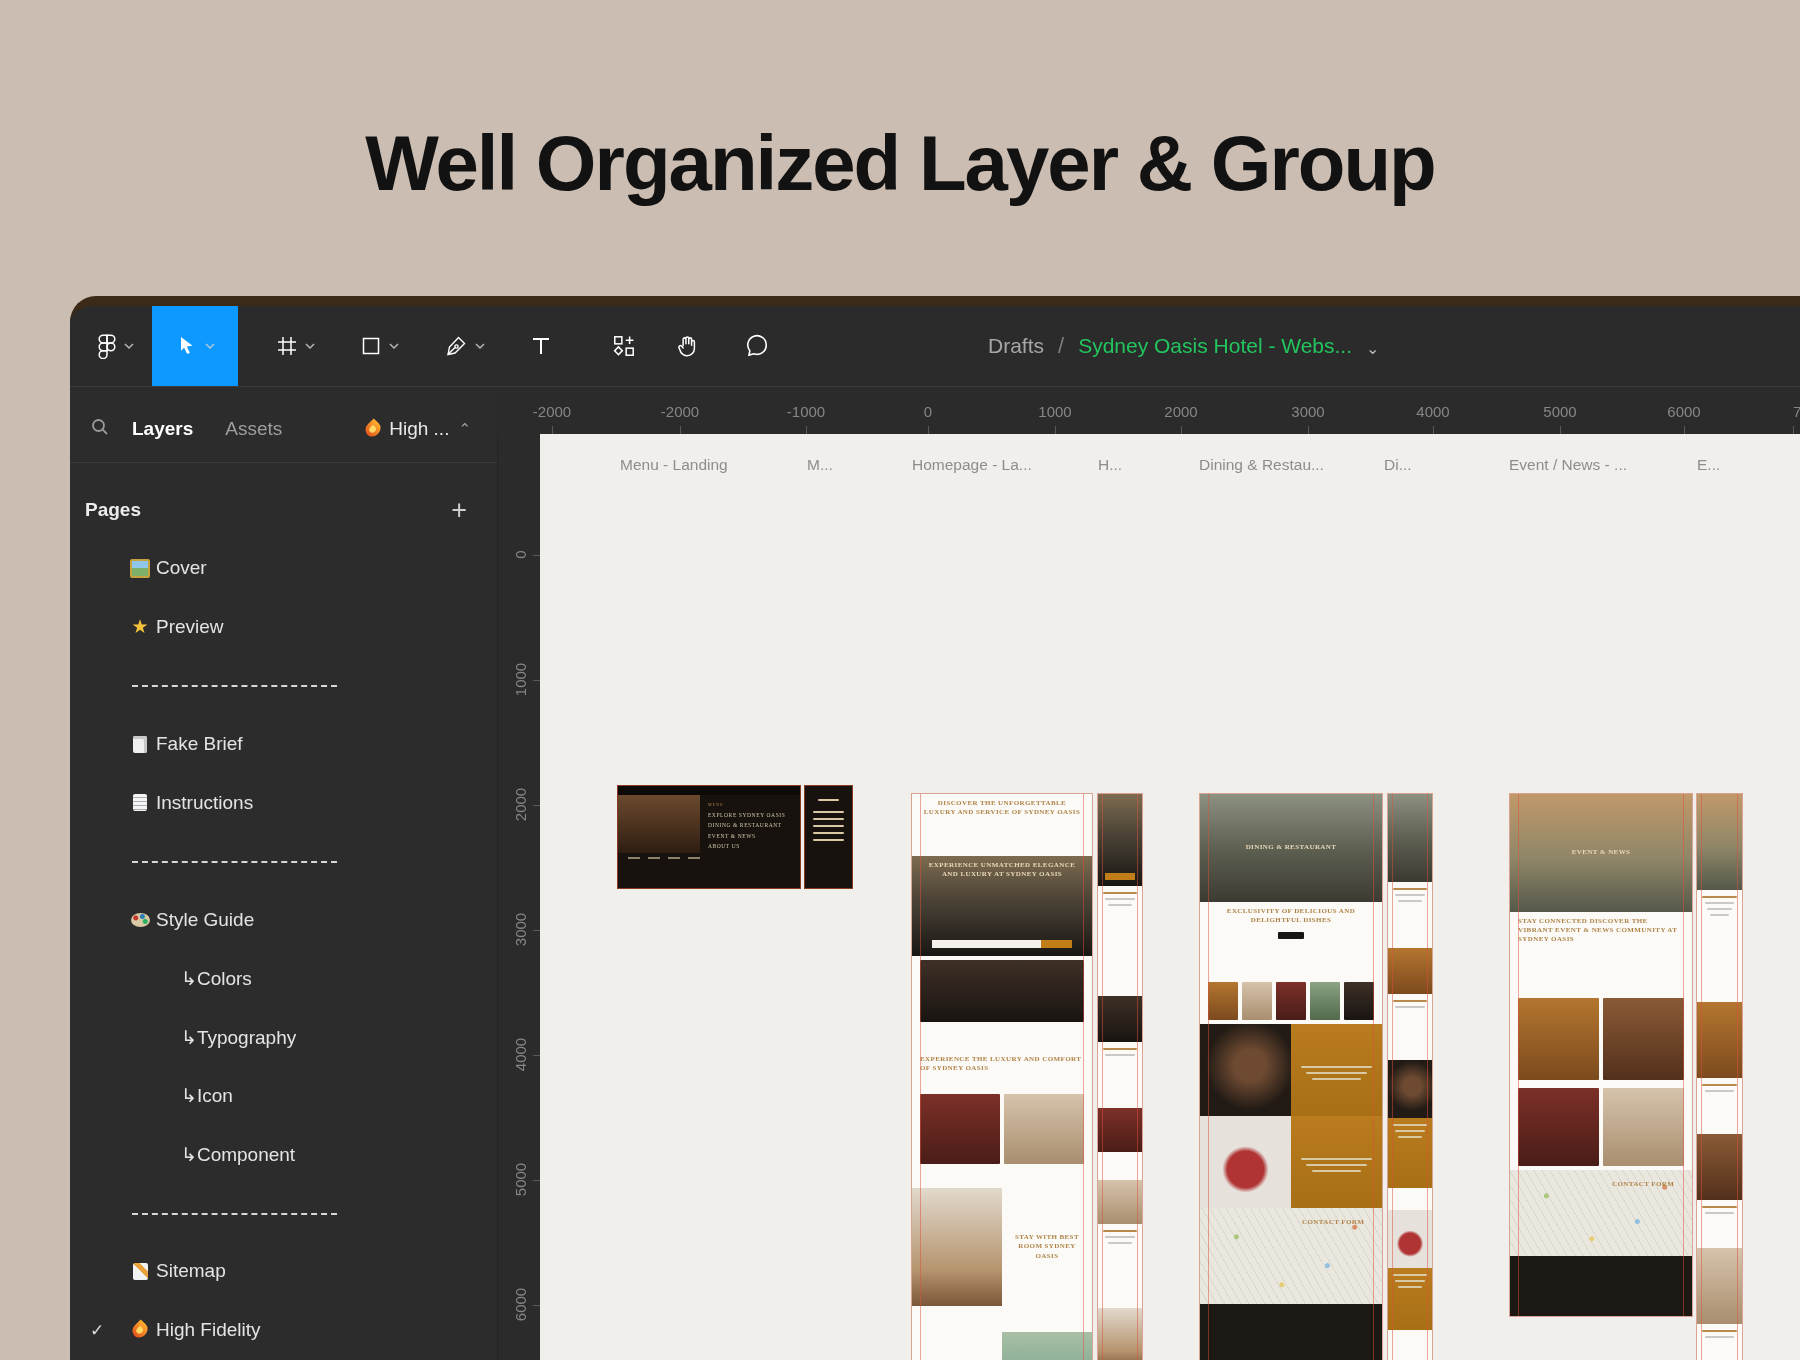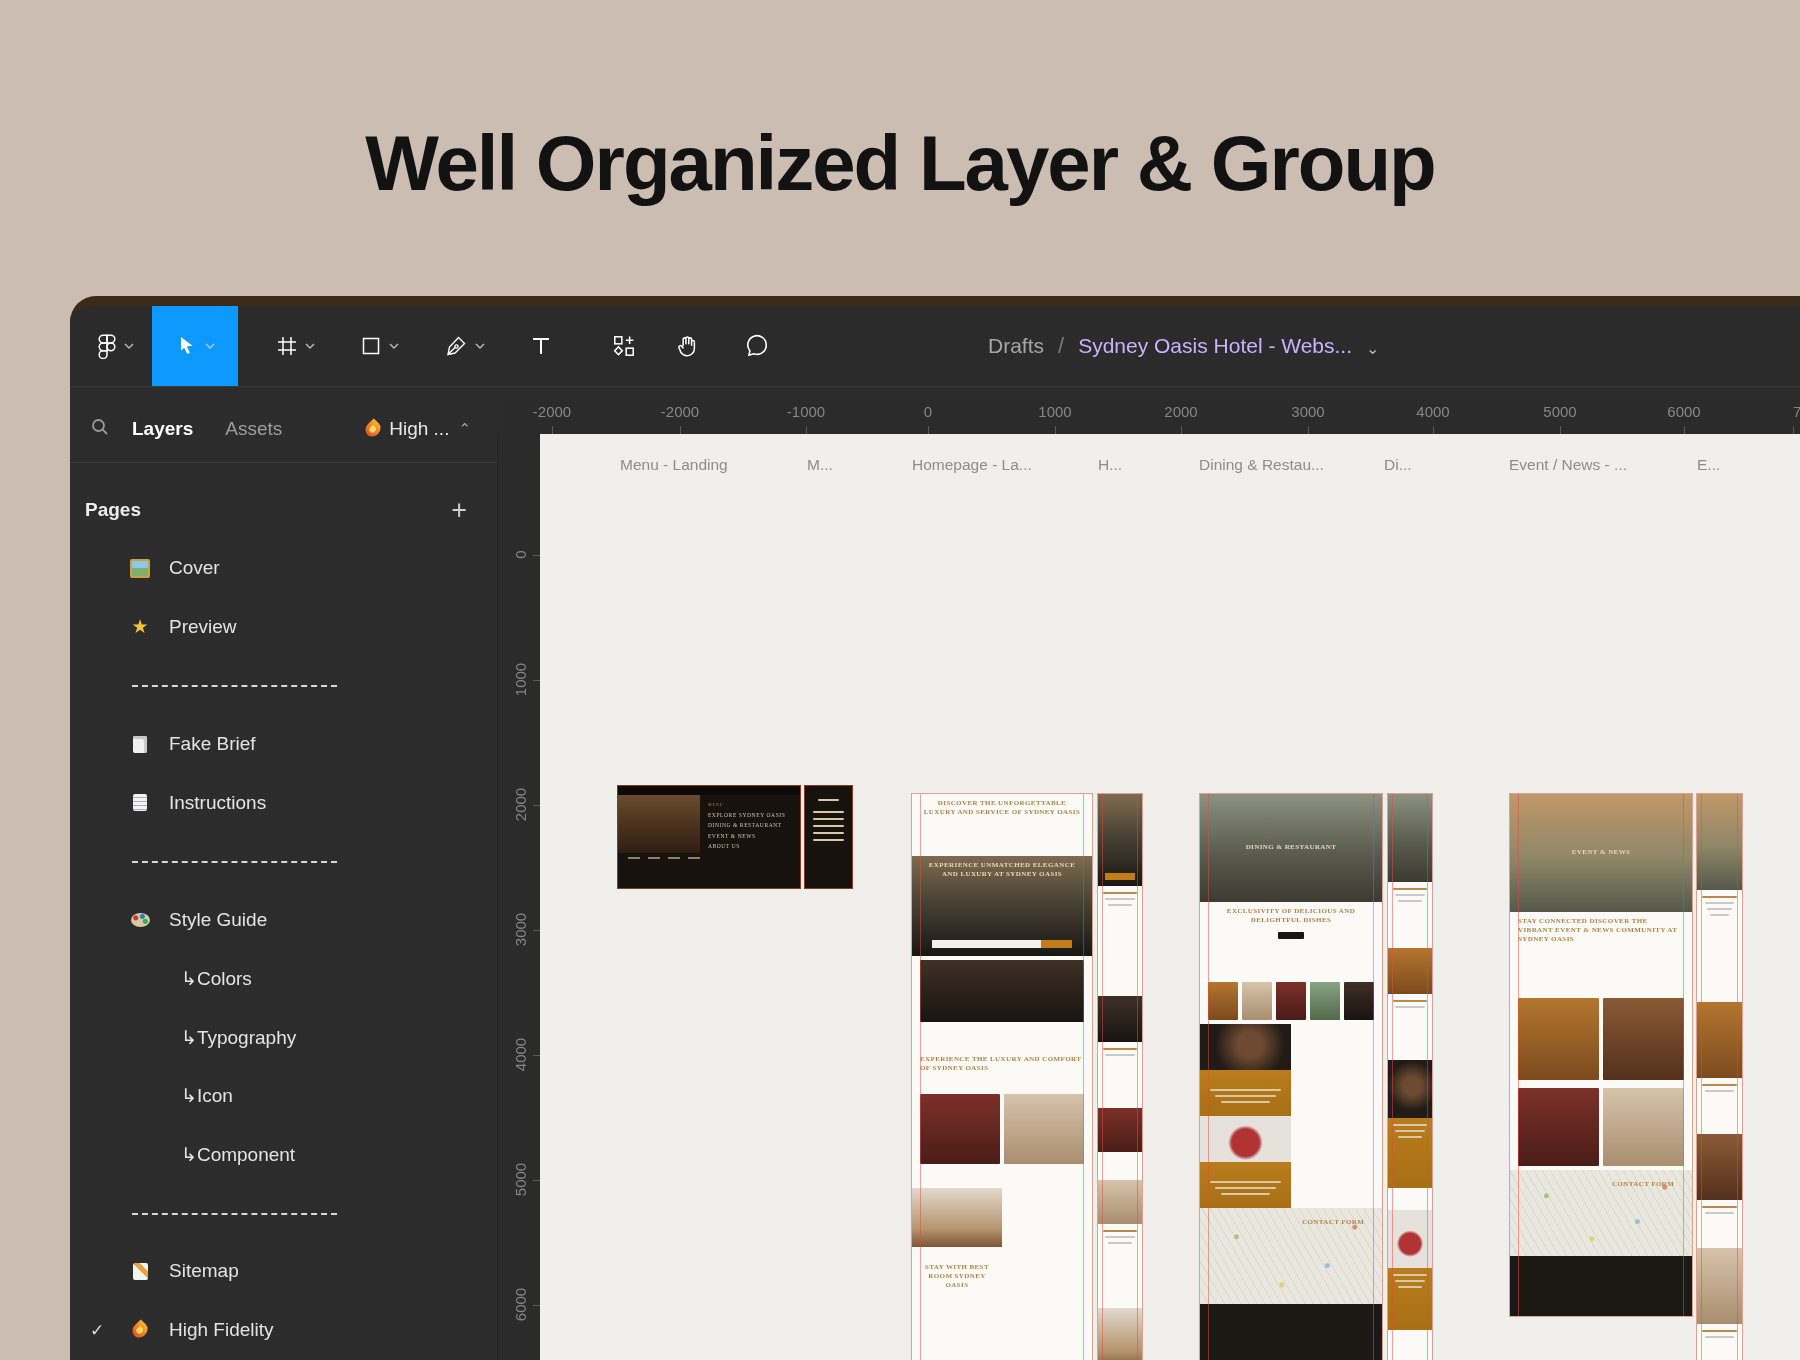--- a/index.html
+++ b/index.html
@@ -15,39 +15,39 @@
 
   
   .toolbar{position:absolute;left:0;top:0;width:100%;height:80px;background:#2b2b2b;border-bottom:1px solid #3c3c3c;}
   .tool{position:absolute;top:0;height:80px;display:flex;align-items:center;justify-content:center;gap:6px;}
   .tool.active{background:#0d99ff;}
   .tool svg{display:block;}
   .chev-mini{opacity:.85}
   .breadcrumb{position:absolute;left:918px;top:0;height:80px;display:flex;align-items:center;gap:14px;font-size:21px;}
   .crumb-folder{color:#a6a6a6;}
   .crumb-sep{color:#7d7d7d;font-size:22px;}
-  .crumb-file{color:#c4b5fd;}
+  .crumb-file{color:#22c55e;}
   .crumb-chev{color:#b5b5b5;font-size:16px;padding-top:4px;font-family:"DejaVu Sans",sans-serif;}
 
   
   .sidebar{position:absolute;left:0;top:90px;width:427px;height:974px;background:#2c2c2c;}
   .tabs-row{display:flex;align-items:center;height:66px;padding:0 26px 0 20px;border-bottom:1px solid #3a3a3a;}
   .tab-layers{color:#ffffff;font-weight:700;font-size:19px;margin-left:22px;}
   .tab-assets{color:#9e9e9e;font-weight:500;font-size:19px;margin-left:32px;}
   .page-selector{margin-left:auto;display:flex;align-items:center;gap:9px;}
   .page-selector .label{color:#e8e8e8;font-size:19px;}
   .page-selector .chev{color:#a5a5a5;font-size:15px;font-family:"DejaVu Sans",sans-serif;}
   .pages-header{position:absolute;left:15px;right:30px;top:94px;height:40px;display:flex;align-items:center;}
   .pages-title{color:#ededed;font-weight:700;font-size:19px;}
   .plus-btn{margin-left:auto;color:#cfcfcf;font-size:27px;font-weight:300;line-height:20px;cursor:default;}
   .pages-list{position:absolute;left:0;right:0;top:143px;}
   .page-row{height:58.6px;display:flex;align-items:center;padding-left:60px;position:relative;color:#e4e4e4;font-size:19px;}
   .page-row.indent{padding-left:95px;}
   .page-row .check{position:absolute;left:20px;color:#dcdcdc;font-size:17px;font-family:"DejaVu Sans",sans-serif;}
-  .page-row .plabel{margin-left:19px;}
+  .page-row .plabel{margin-left:6px;}
   .page-row.noicon .plabel{margin-left:16px;}
   .page-sep{height:58.6px;position:relative;}
   .page-sep::after{content:"";position:absolute;left:62px;top:50%;width:205px;border-top:2px dashed #d8d8d8;}
 
   
   .picon{width:20px;height:20px;display:flex;align-items:center;justify-content:center;flex:0 0 20px;}
   .icon-cover{width:18px;height:15px;border:2px solid #c8a23f;border-radius:2px;
     background:linear-gradient(180deg,#8ec7ea 0 45%,#7fb069 45%);}
   .icon-star{color:#f5c33b;font-size:19px;line-height:19px;font-family:"DejaVu Sans",sans-serif;}
   .icon-doc{width:14px;height:17px;background:#f0f0f0;border-radius:2px;
@@ -106,21 +106,21 @@
   .bg-img-cocktail{background-color:#e6e2db;background-image:radial-gradient(circle at 50% 58%,#b03434 0 26%,transparent 33%);}
 
   .mini{font-family:"Liberation Serif","DejaVu Serif",serif;font-weight:700;color:#b08448;
     font-size:7px;line-height:1.3;text-align:center;padding:5px 10px;letter-spacing:.4px;text-transform:uppercase;}
   .mini.cream{color:#ead9b8;}
   .mini.left{text-align:left;padding-left:8px;}
   .sec.hero{justify-content:center;}
   .map-label{position:absolute;right:3px;top:10px;width:46%;padding:0 4px;}
   .imgrow{display:flex;gap:4px;padding:4px 8px;flex:1;}
   .imgrow>div{flex:1;border-radius:1px;}
-  .split{flex-direction:column;}
+  .split{flex-direction:row;}
   .half{width:50%;height:100%;position:relative;display:flex;flex-direction:column;justify-content:center;}
   .chip{align-self:center;}
   .chip-booking{margin-top:auto;margin-bottom:8px;width:78%;height:8px;background:#f4f1ea;position:relative;}
   .chip-booking::after{content:"";position:absolute;right:0;top:0;width:22%;height:100%;background:#c07d18;}
   .chip-black{width:26px;height:7px;background:#181512;border-radius:1px;margin:2px auto 4px;}
   .chip-orange{margin-top:auto;margin-bottom:6px;width:70%;height:7px;background:#c07d18;align-self:center;}
   .bar{border-radius:1px;}
   .bar.gold{background:#b98a4c;}
   .bar.gray{background:#c9c9c9;}
   .bar.cream{background:#d8c8a4;}

